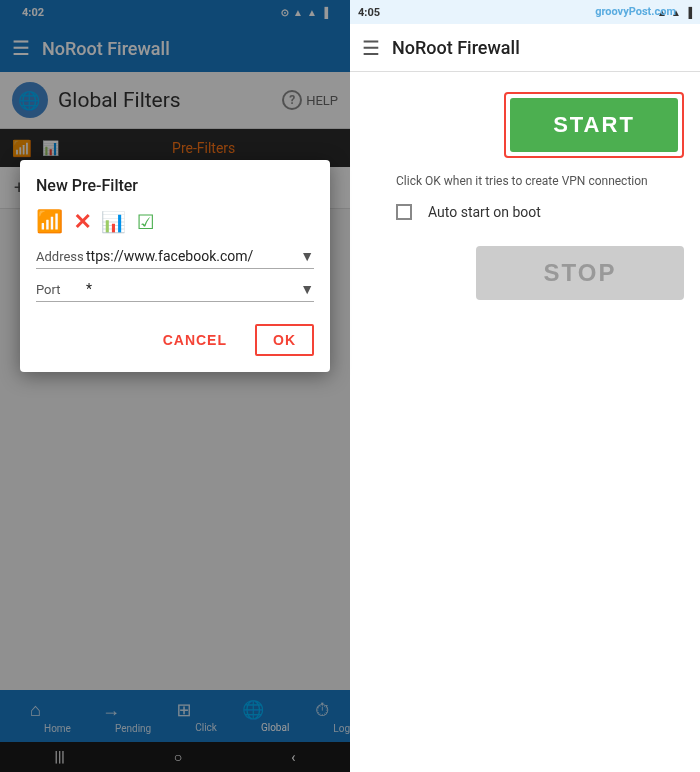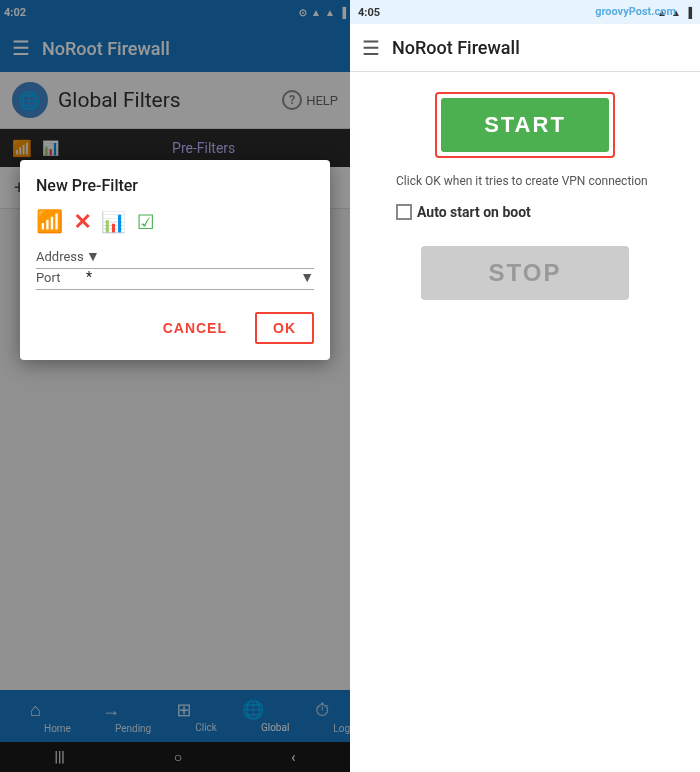--- a/index.html
+++ b/index.html
@@ -32,21 +32,21 @@
       position: relative;
     }
 
     
     .status-bar {
       height: 24px;
       background: #1a78c2;
       display: flex;
       align-items: center;
       justify-content: space-between;
-      padding: 0 4px;
+      padding: 0 22px;
       color: white;
       font-size: 11px;
       font-weight: bold;
     }
     .status-bar-right {
       display: flex;
       align-items: center;
       gap: 4px;
       font-size: 10px;
     }
@@ -122,21 +122,21 @@
       height: 38px;
       background: #2a2a2a;
       display: flex;
       align-items: center;
       padding: 0 12px;
       gap: 10px;
     }
     .prefilters-bar .wifi-icon { color: #4fc3f7; font-size: 16px; }
     .prefilters-bar .signal-icon { color: #4fc3f7; font-size: 14px; }
     .prefilters-bar .tab-label {
-      color: #c4b5fd;
+      color: #f97316;
       font-size: 14px;
       flex: 1;
       text-align: center;
     }
 
     
     .new-prefilter-row {
       display: flex;
       align-items: center;
       padding: 10px 14px;
@@ -187,20 +187,21 @@
     }
     .dialog-wifi { color: #2196f3; font-size: 22px; }
     .dialog-x { color: #f44336; font-size: 22px; font-weight: bold; }
     .dialog-signal { color: #4fc3f7; font-size: 20px; }
     .dialog-check { color: #4caf50; font-size: 20px; }
 
     .dialog-field {
       display: flex;
       align-items: center;
       border-bottom: 1px solid #aaa;
+      margin-bottom: 12px;
       padding-bottom: 4px;
     }
     .field-label {
       font-size: 13px;
       color: #555;
       min-width: 50px;
     }
     .field-value {
       flex: 1;
       font-size: 14px;
@@ -317,21 +318,21 @@
       flex: 1;
     }
     .right-nav-bar .hamburger { color: #555; font-size: 20px; }
 
     .right-content {
       flex: 1;
       background: white;
       padding: 20px 16px;
       display: flex;
       flex-direction: column;
-      align-items: center;
+      align-items: flex-end;
       gap: 16px;
     }
 
     
     .start-btn-wrapper {
       border: 2px solid #f44336;
       border-radius: 4px;
       padding: 4px;
       width: 180px;
     }
@@ -353,24 +354,23 @@
       color: #555;
       text-align: left;
       width: 100%;
       padding: 0 30px;
     }
 
     
     .checkbox-row {
       display: flex;
       align-items: center;
-      gap: 5px;
+      gap: 16px;
       width: 100%;
       padding: 0 30px;
-      font-weight: bold;
     }
     .checkbox-box {
       width: 16px;
       height: 16px;
       border: 2px solid #888;
       background: white;
       display: inline-block;
     }
     .checkbox-label {
       font-size: 14px;
@@ -439,20 +439,21 @@
 
     <div class="dialog-icons-row">
       <span class="dialog-wifi">📶</span>
       <span class="dialog-x">✕</span>
       <span class="dialog-signal">📊</span>
       <span class="dialog-check">☑</span>
     </div>
 
     <div class="dialog-field">
       <span class="field-label">Address</span>
+      <span class="field-value">ttps://www.facebook.com/</span>
       <span class="dropdown-arrow">▼</span>
     </div>
 
     <div class="dialog-field">
       <span class="field-label">Port</span>
       <span class="field-value">*</span>
       <span class="dropdown-arrow">▼</span>
     </div>
 
     <div class="dialog-actions">

